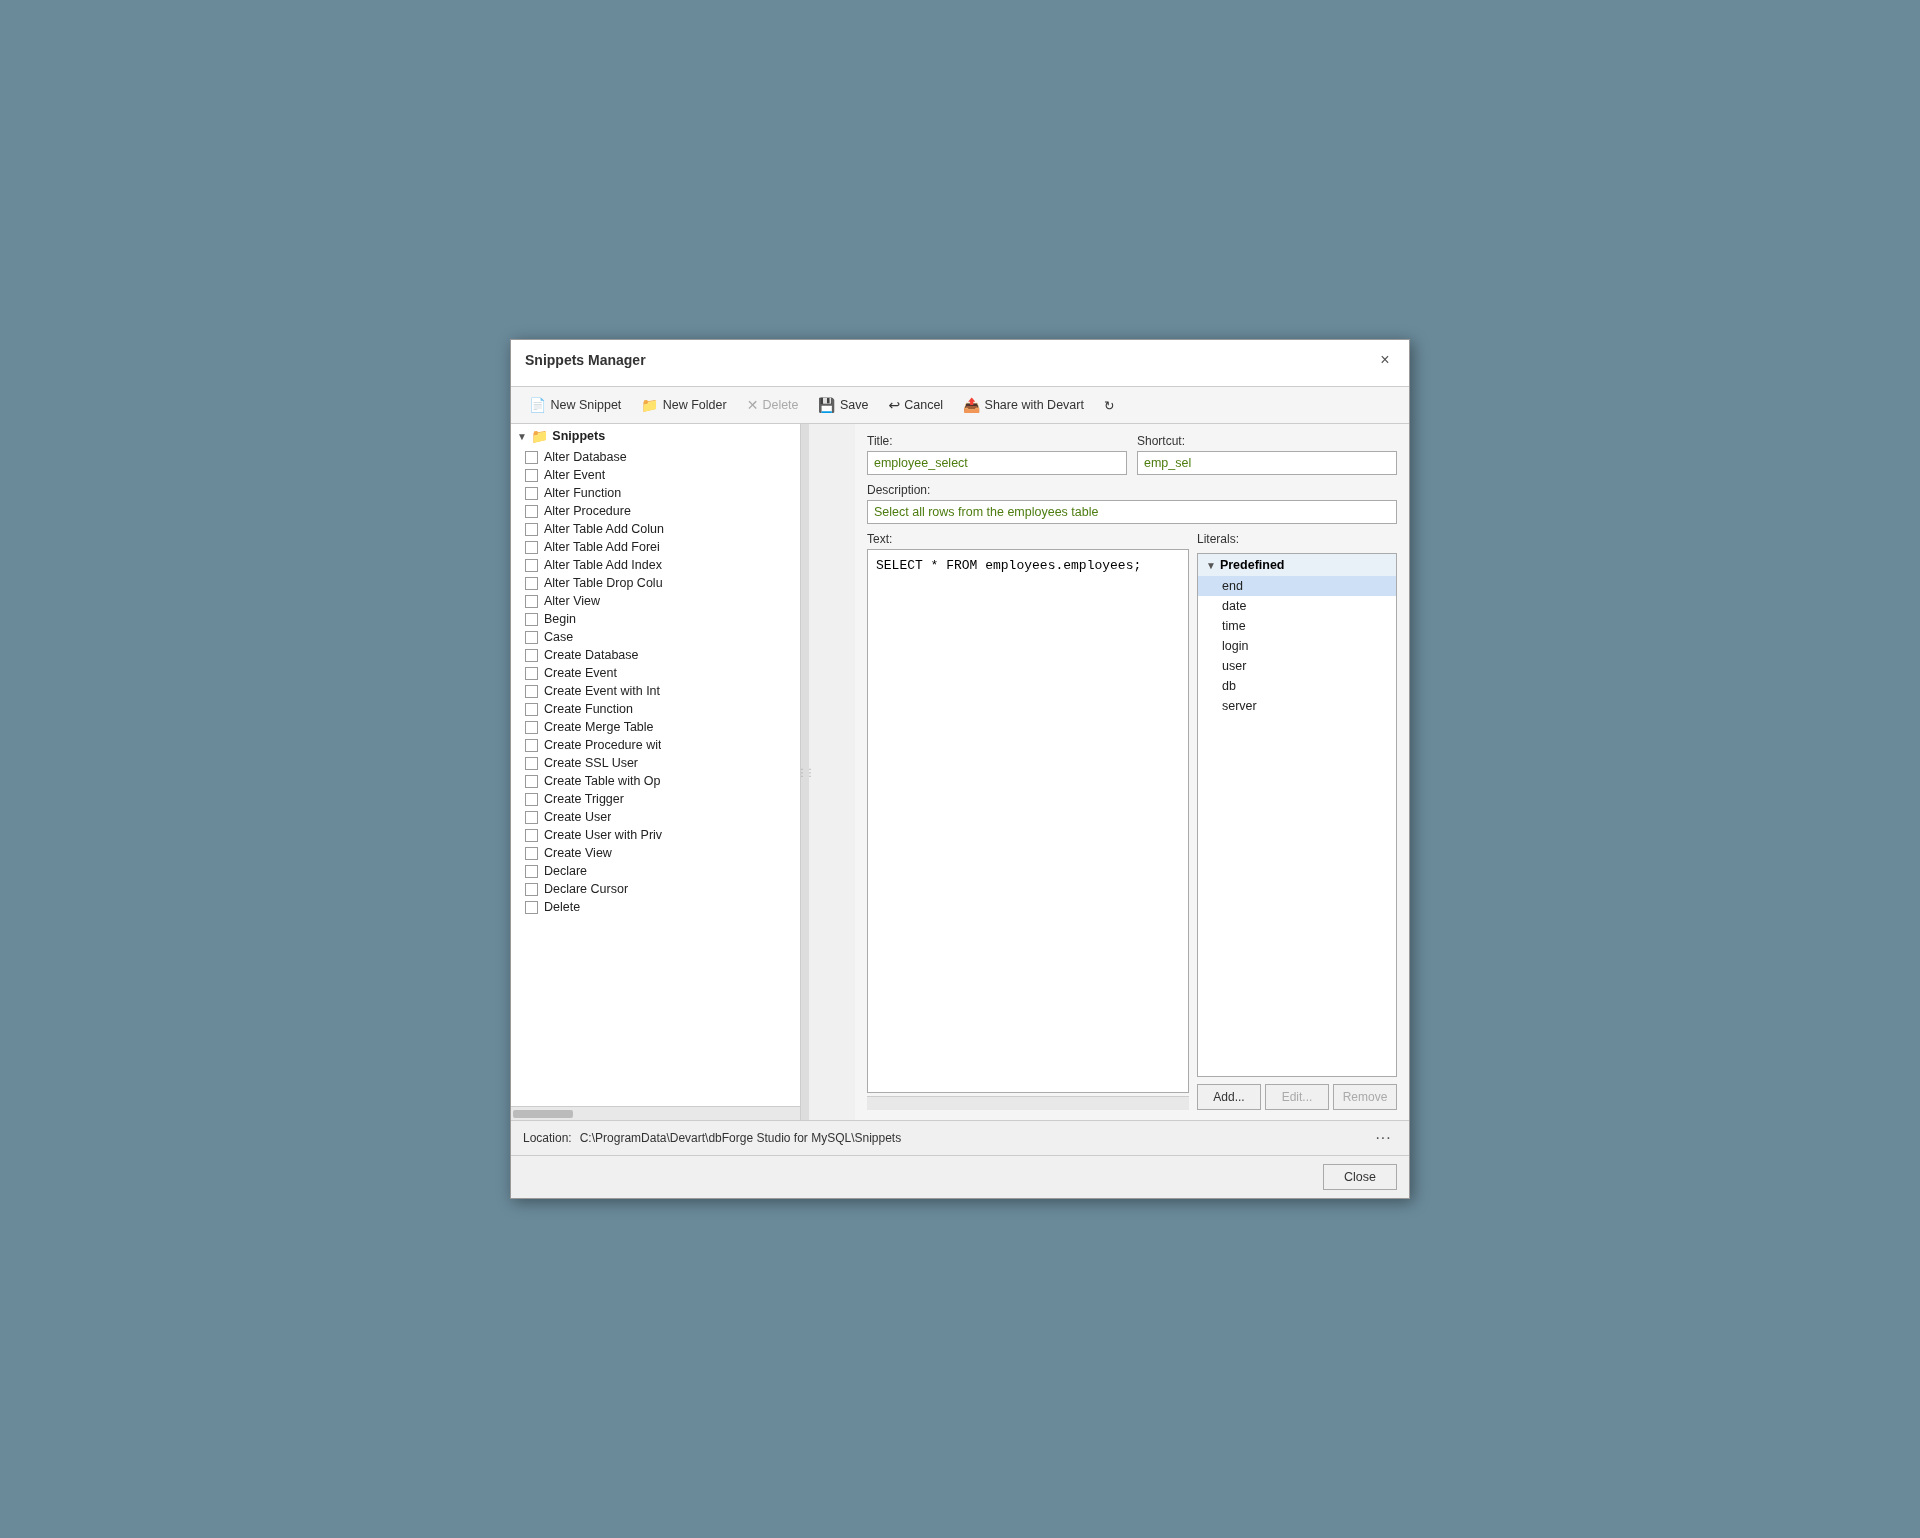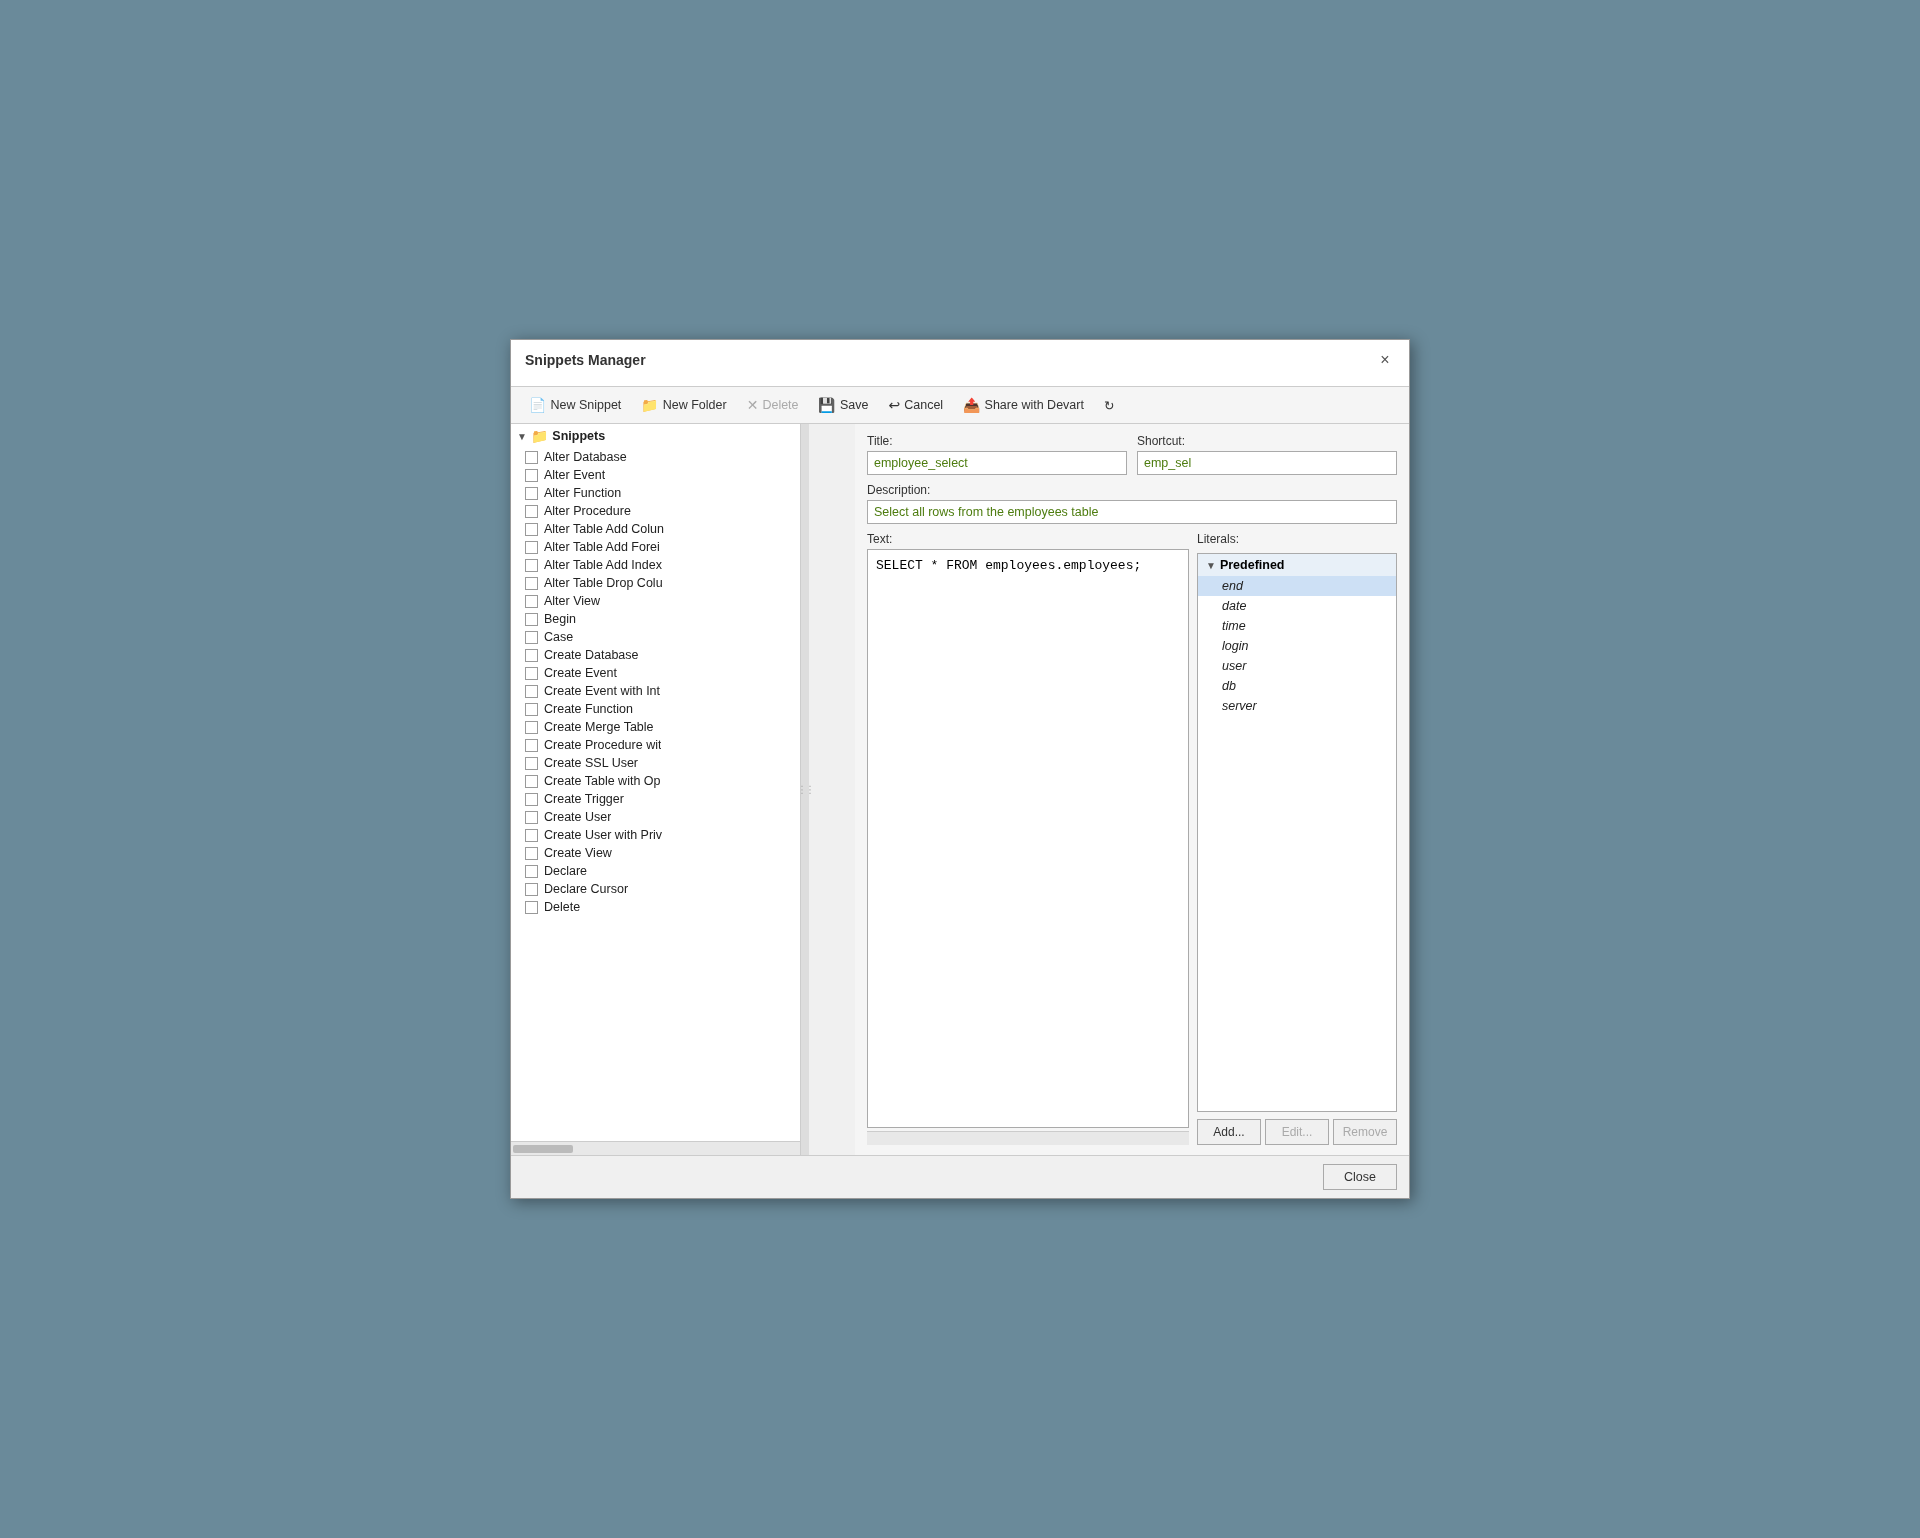--- a/index.html
+++ b/index.html
@@ -208,21 +208,20 @@
       font-weight: 700;
       background: #e8f0f8;
       cursor: pointer;
       font-size: 12.5px;
     }
     .literal-item {
       padding: 3px 8px 3px 24px;
       cursor: pointer;
       font-size: 12.5px;
       color: #222;
-      font-style: italic;
     }
     .literal-item.selected { background: #cde0f5; }
     .literals-buttons {
       display: flex;
       gap: 4px;
     }
     .small-btn {
       flex: 1;
       padding: 5px 8px;
       font-size: 12px;
@@ -530,17 +529,24 @@
           <div class="literals-buttons">
             <button class="small-btn">Add...</button>
             <button class="small-btn disabled">Edit...</button>
             <button class="small-btn disabled">Remove</button>
           </div>
         </div>
       </div>
     </div>
   </div>
 
+  <div class="bottom-bar">
+    <div style="display:flex;align-items:center;gap:8px;">
+      <span class="field-label">Location:</span>
+      <span class="location-text">C:\ProgramData\Devart\dbForge Studio for MySQL\Snippets</span>
+    </div>
+    <button class="more-btn">···</button>
+  </div>
 
   <div class="footer">
     <button class="close-dialog-btn">Close</button>
   </div>
 </div>
 
 </body></html>

